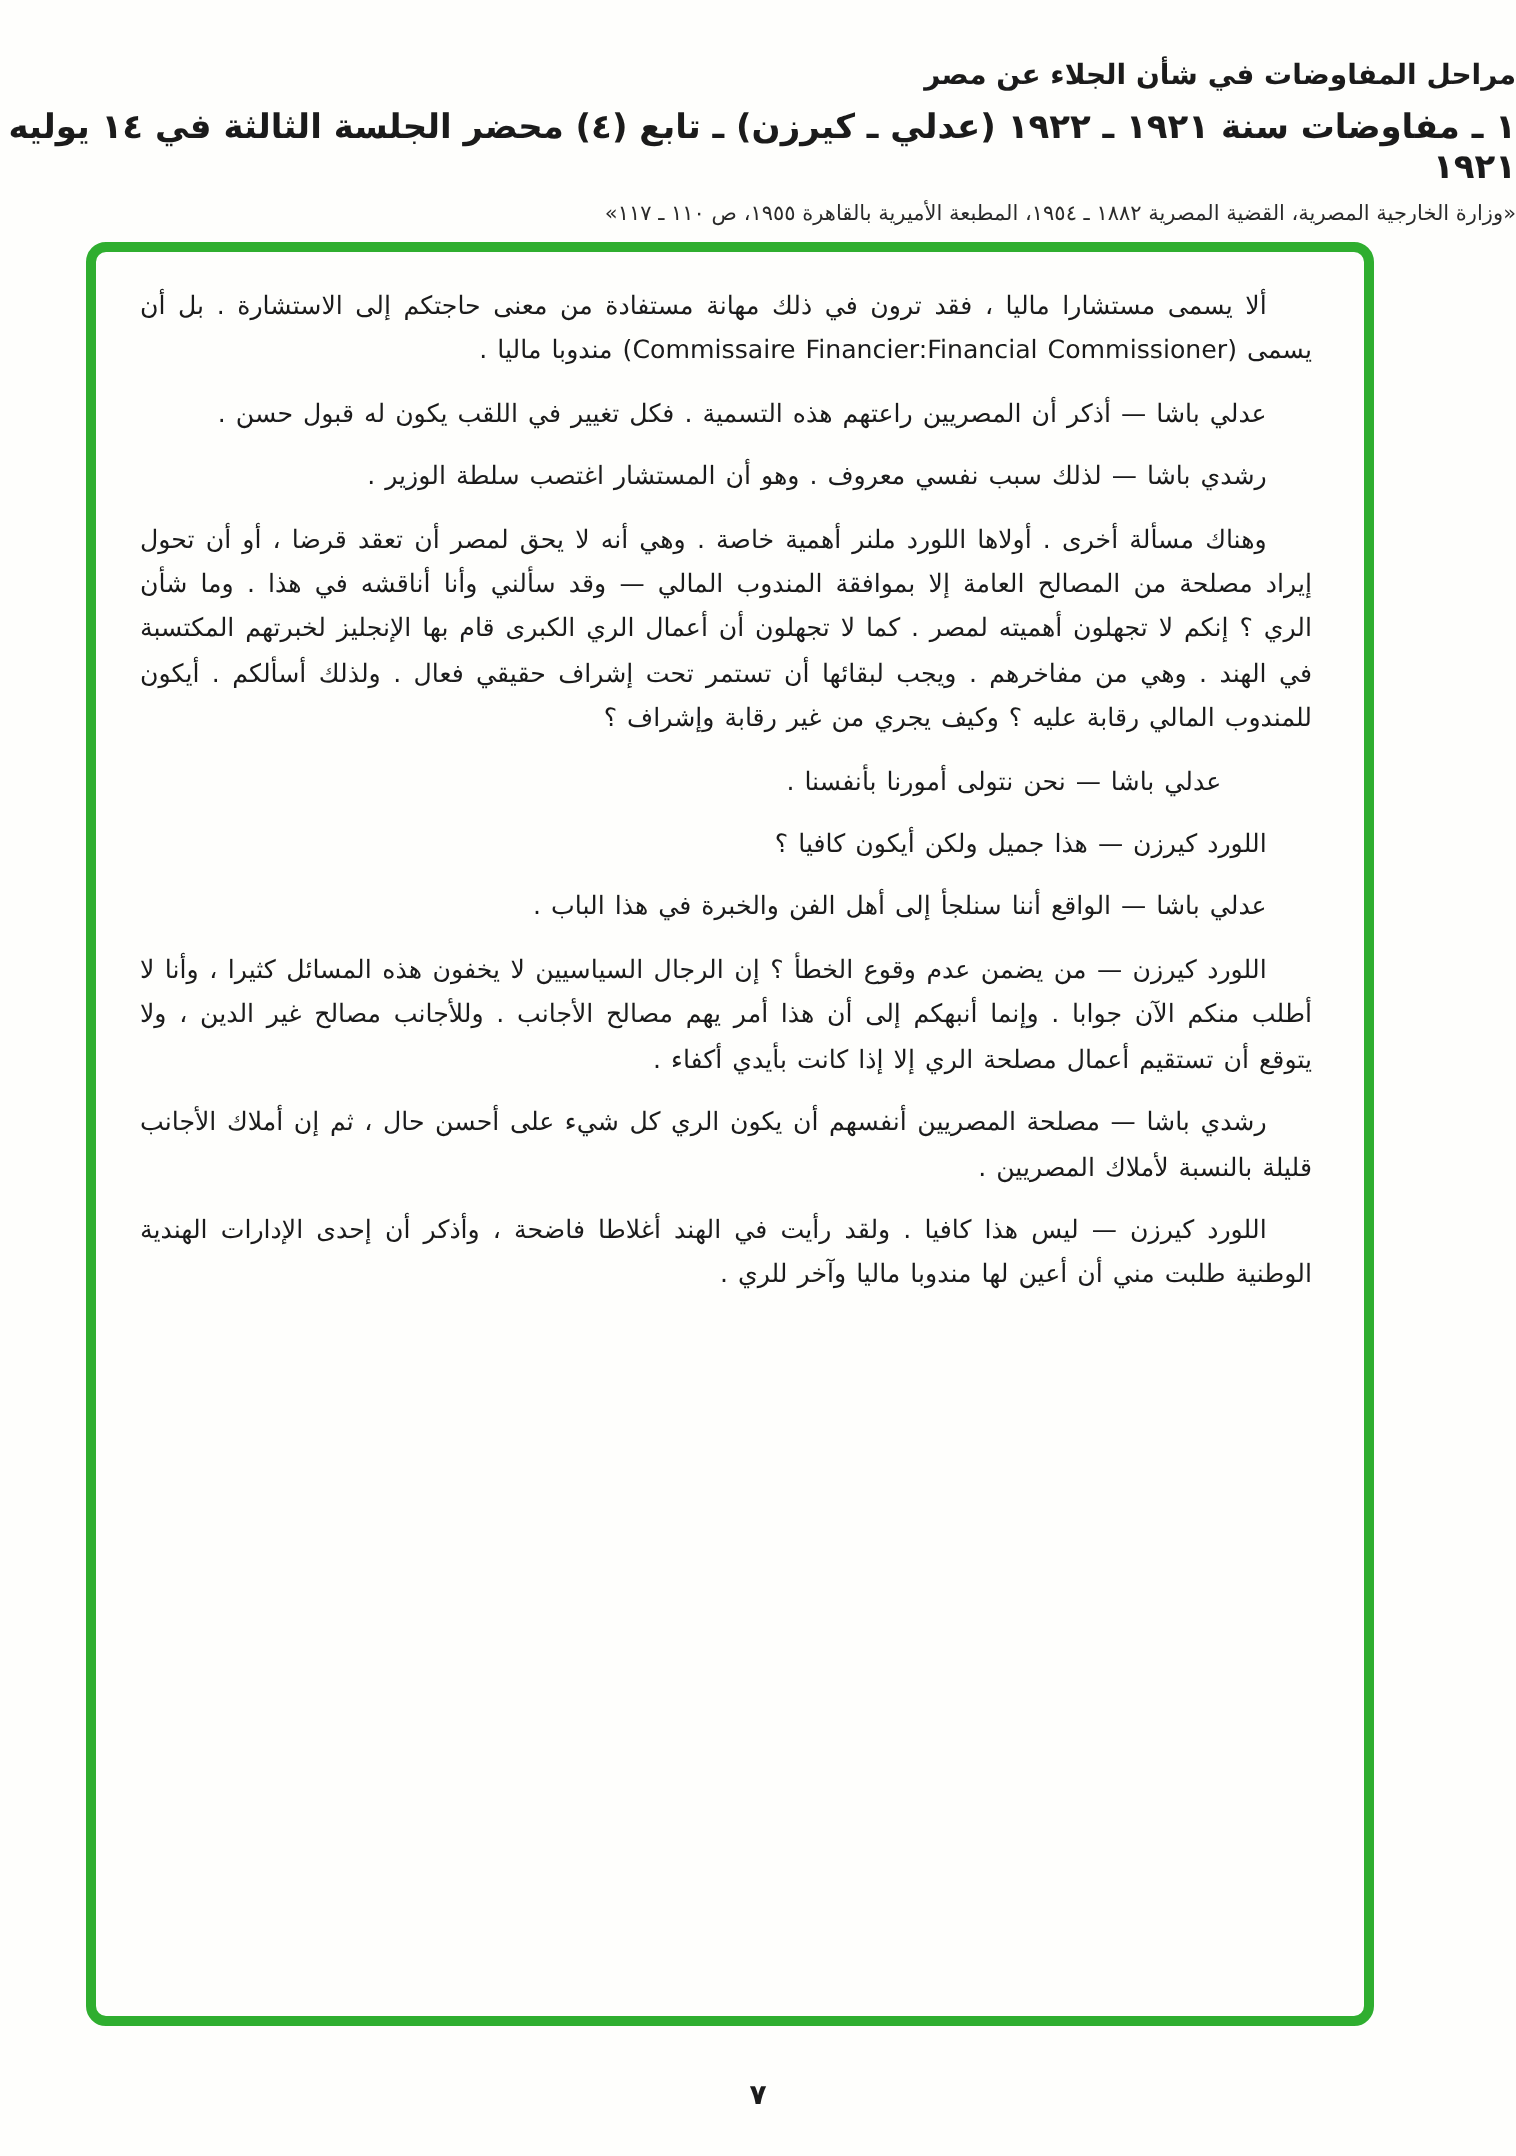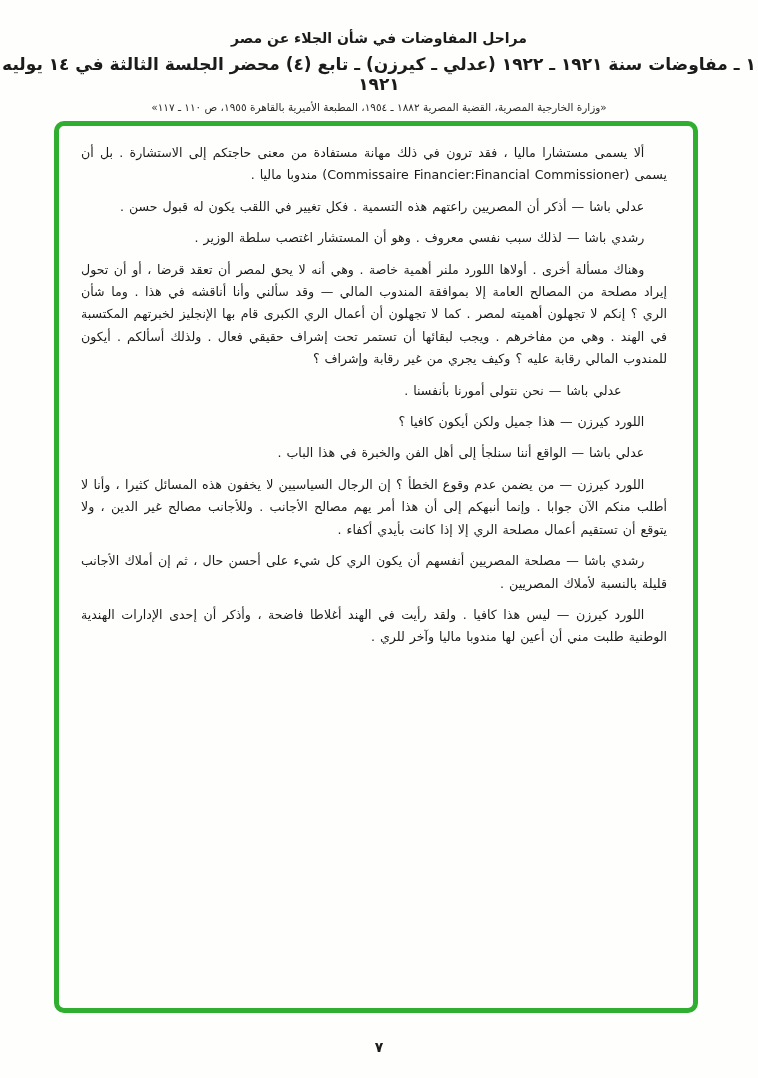--- a/index.html
+++ b/index.html
@@ -11,41 +11,41 @@
   .page {
     position: relative;
     width: 758px;
     height: 1078px;
     background: #fefefc;
     overflow: hidden;
     color: #1b1b1b;
   }
   .header {
     direction: rtl;
-    text-align: center;
+    text-align: right;
     padding-top: 30px;
   }
   .header .title {
     font-size: 14px;
     font-weight: bold;
     letter-spacing: 0.5px;
   }
   .header .subtitle {
     font-size: 17px;
     font-weight: bold;
     margin-top: 8px;
   }
   .header .source {
     font-size: 10.5px;
     margin-top: 7px;
     color: #2a2a2a;
   }
   .highlight-box {
     position: absolute;
-    left: 54px;
+    left: 43px;
     top: 121px;
     width: 644px;
     height: 892px;
     box-sizing: border-box;
     border: 5px solid #2fae2f;
     border-radius: 10px;
     padding: 16px 26px 10px 22px;
     direction: rtl;
     overflow: hidden;
     background: #fefefc;

